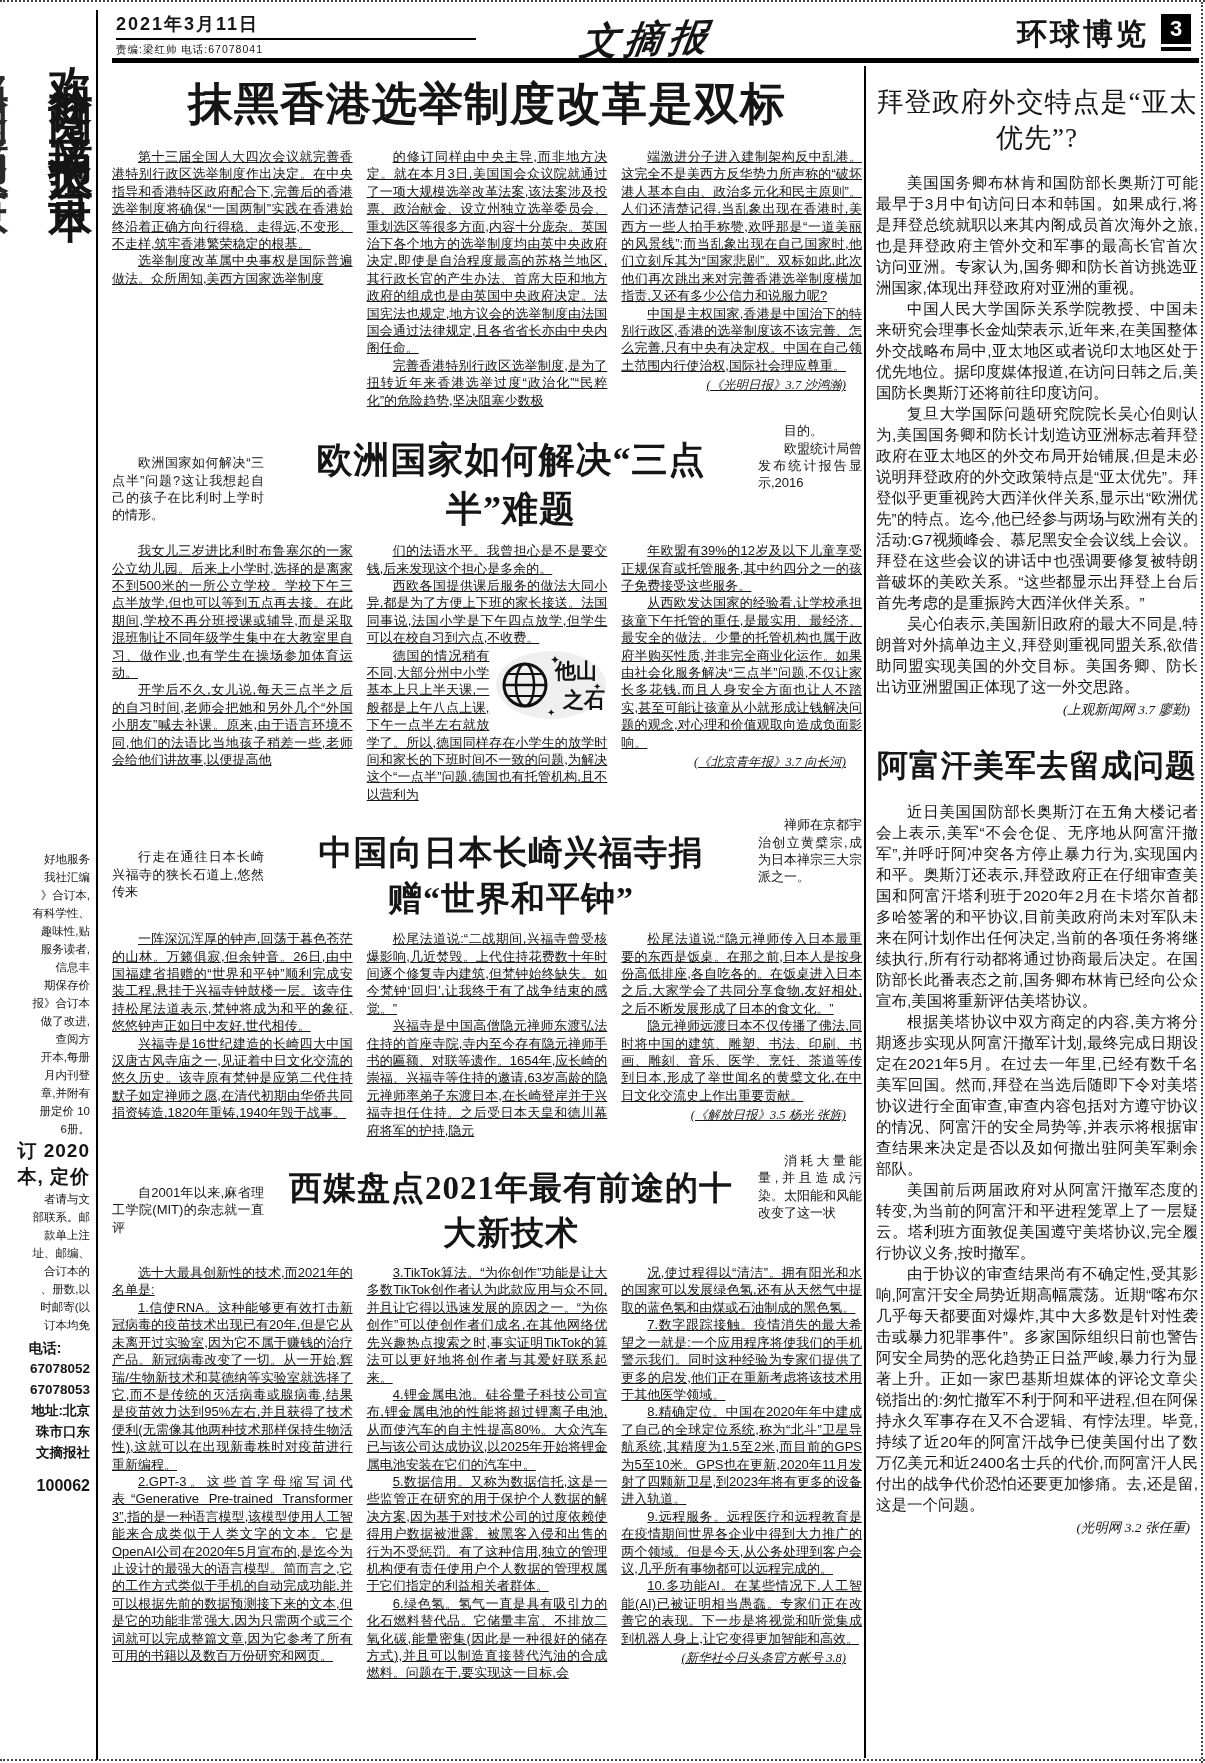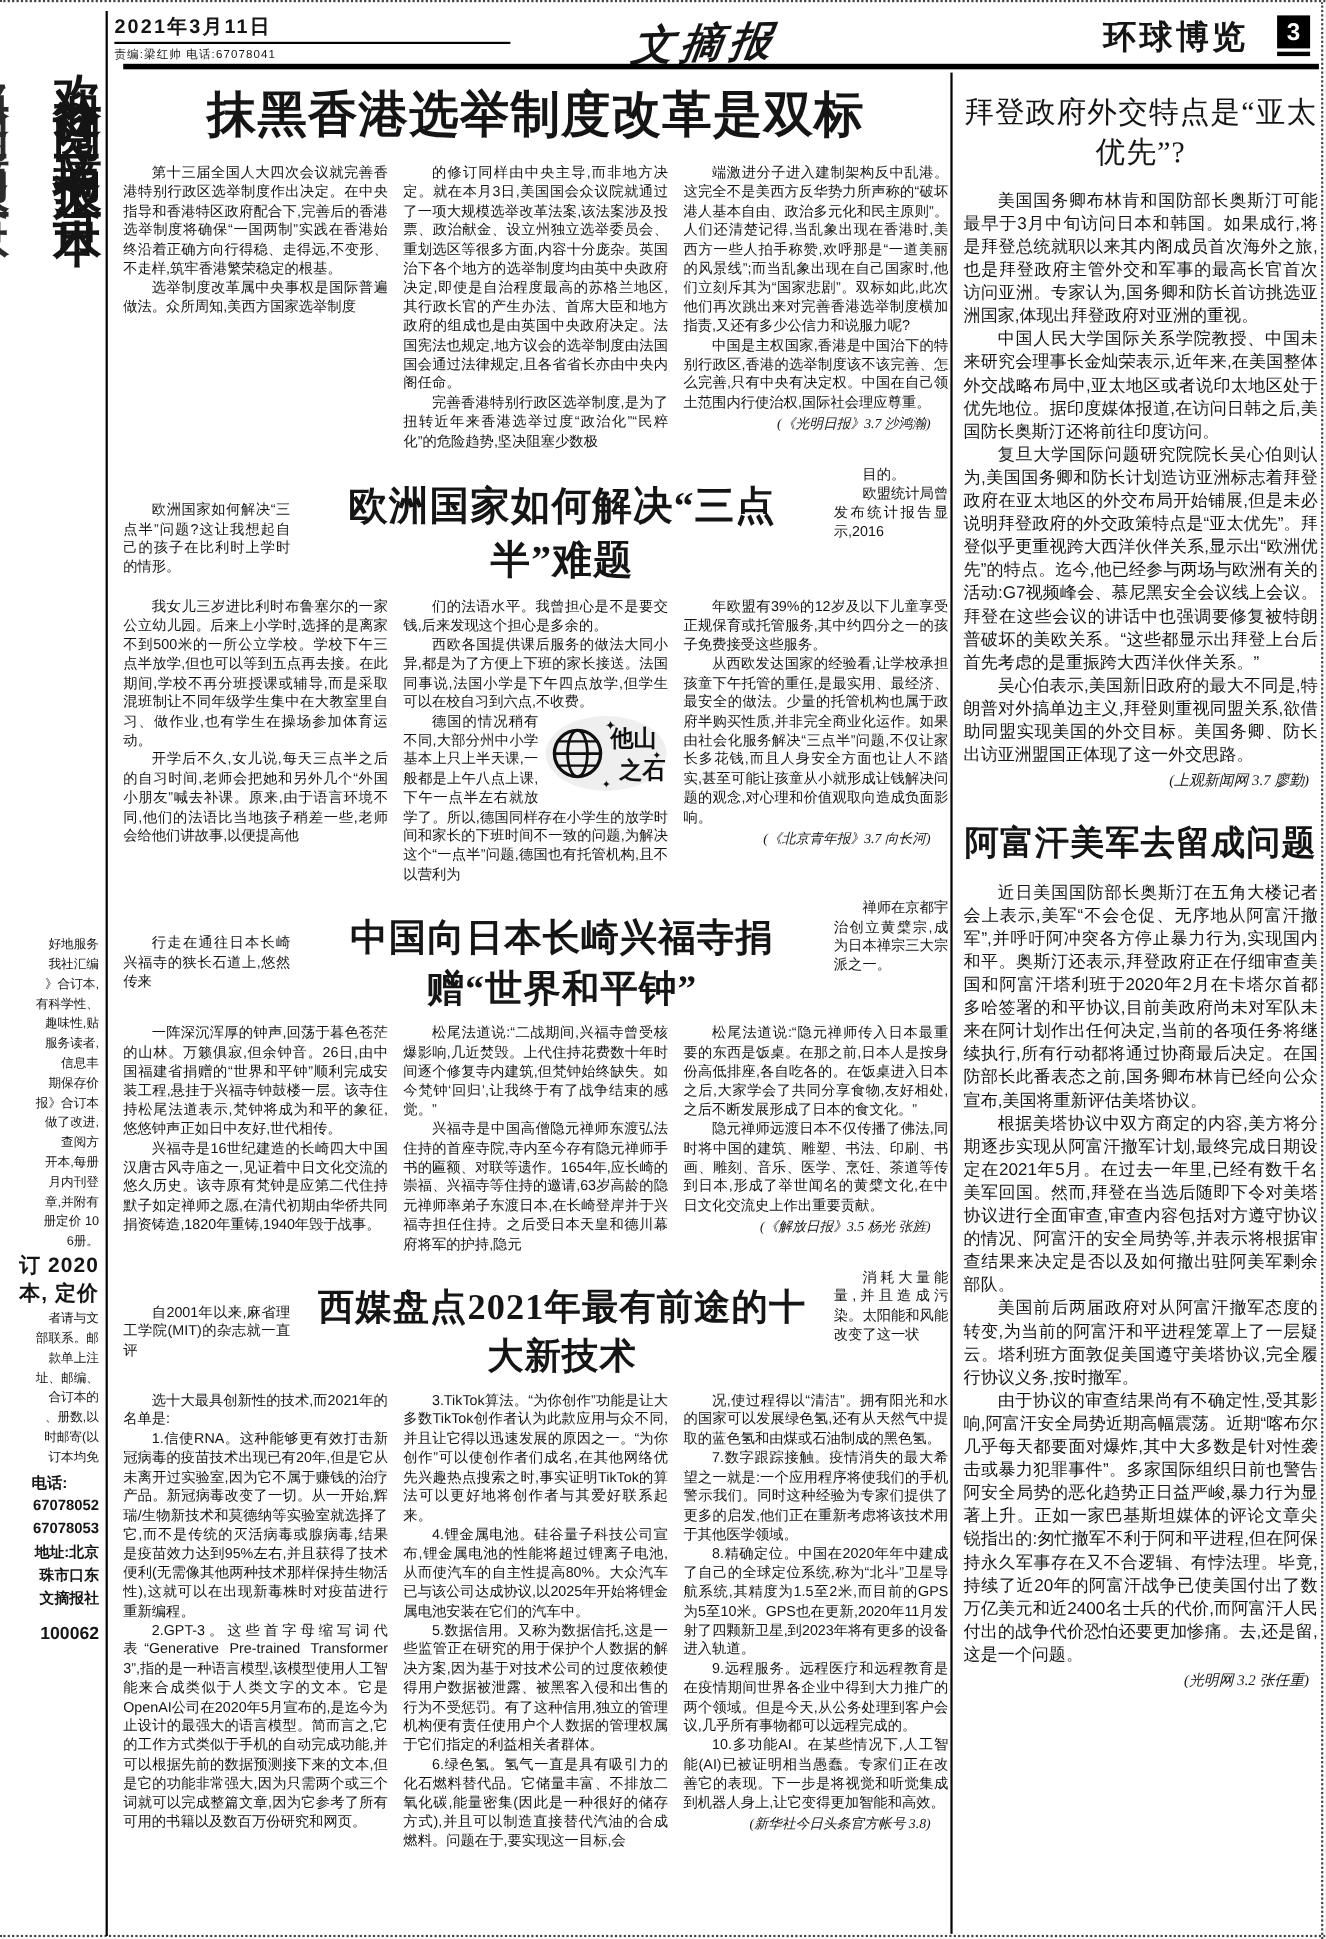--- a/index.html
+++ b/index.html
@@ -3,28 +3,28 @@
 <meta charset="utf-8">
 <style>
   html,body{margin:0;padding:0;background:#e8e8e4;}
   .page{position:relative;width:1205px;height:1763px;background:#ffffff;color:#151515;
         font-family:"Liberation Sans","DejaVu Sans",sans-serif;overflow:hidden;
         border-top:2px dotted #444;box-sizing:border-box;}
   .page-edge-r{position:absolute;right:2px;top:0;bottom:0;width:0;border-right:2px dotted #444;}
   .page-edge-b{position:absolute;left:0;right:0;bottom:2px;height:0;border-bottom:2px dotted #444;}
 
   
-  .header{position:absolute;left:84px;top:4px;right:8px;height:58px;}
+  .header{position:absolute;left:96px;top:4px;right:8px;height:58px;}
   .date-block{position:absolute;left:20px;top:6px;width:360px;}
   .date{font-size:18px;font-weight:bold;letter-spacing:2px;border-bottom:2px solid #000;padding-bottom:2px;}
   .editor{font-size:10.5px;margin-top:3px;letter-spacing:1px;}
   .masthead{position:absolute;left:50%;top:8px;transform:translateX(-50%) skewX(-10deg) rotate(-2deg);
             font-family:"Liberation Serif","DejaVu Serif",serif;font-weight:900;font-style:italic;
             font-size:38px;letter-spacing:6px;}
-  .section-block{position:absolute;right:6px;top:8px;display:flex;align-items:flex-start;gap:26px;}
+  .section-block{position:absolute;right:6px;top:8px;display:flex;align-items:flex-start;gap:12px;}
   .section-title{font-size:30px;font-weight:900;letter-spacing:3px;
                  font-family:"Liberation Serif","DejaVu Serif",serif;background:#fff;}
   .page-no-wrap{border-bottom:4px solid #000;padding-bottom:3px;}
   .page-no{width:30px;height:30px;background:#000;color:#fff;font-size:22px;font-weight:bold;
            display:flex;align-items:center;justify-content:center;}
   .header-rule{position:absolute;left:112px;right:6px;top:56px;height:5px;background:#000;}
 
   
   .sidebar{position:absolute;left:0;top:8px;width:96px;height:1750px;border-right:2px solid #000;overflow:hidden;}
   .sb-title{writing-mode:vertical-rl;font-family:"Liberation Serif","DejaVu Serif",serif;
@@ -47,21 +47,21 @@
   .art-title{text-align:center;font-family:"Liberation Serif","DejaVu Serif",serif;
              font-weight:900;letter-spacing:1px;}
   .t1{font-size:45px;margin:6px 0 14px;}
   .t2{font-size:36px;flex:1;text-align:center;padding-top:14px;}
   .t3{font-size:34px;flex:1;text-align:center;padding-top:14px;}
   .t4{font-size:33px;flex:1;text-align:center;padding-top:14px;}
   .art-head{display:flex;gap:12px;margin-bottom:8px;}
   .intro{width:152px;font-size:13px;line-height:17.4px;margin-top:32px;}
   .intro-r{width:104px;font-size:13px;line-height:17.4px;}
   .intro p,.intro-r p{margin:0;text-indent:2em;text-align:justify;}
-  .cols{display:flex;gap:14px;}
+  .cols{display:flex;gap:14px;text-decoration:underline;}
   .col{flex:1;font-size:13px;line-height:17.4px;min-width:0;}
   .col p{margin:0;text-indent:2em;text-align:justify;}
   .byline{font-family:"Liberation Serif","DejaVu Serif",serif;font-style:italic;
           font-size:12.5px;text-align:right;padding-right:16px;margin-top:3px;}
 
   .logo-wrap{float:right;margin:3px 0 3px 6px;}
 
   
   .right-col{position:absolute;left:876px;top:66px;width:322px;}
   .r-art{margin-bottom:26px;}

